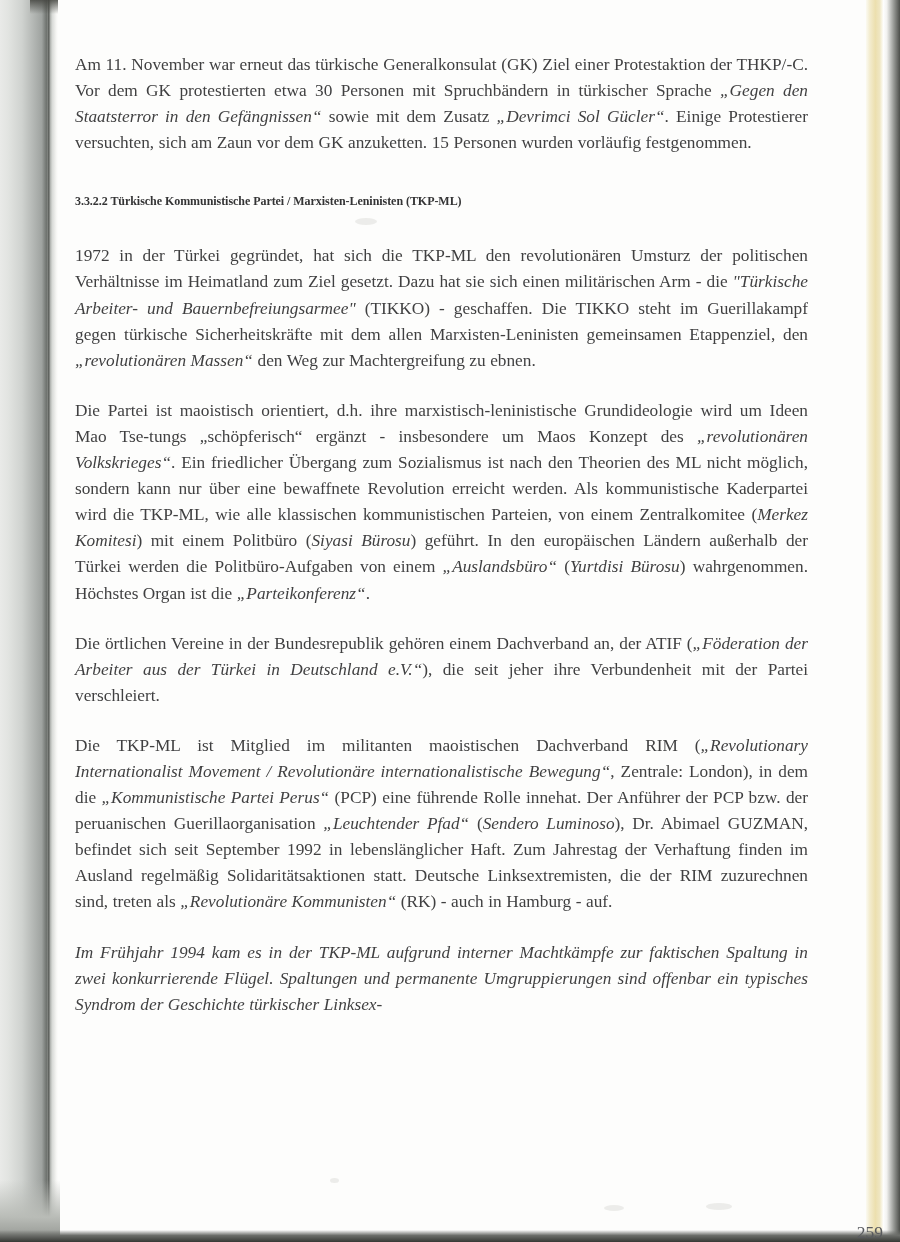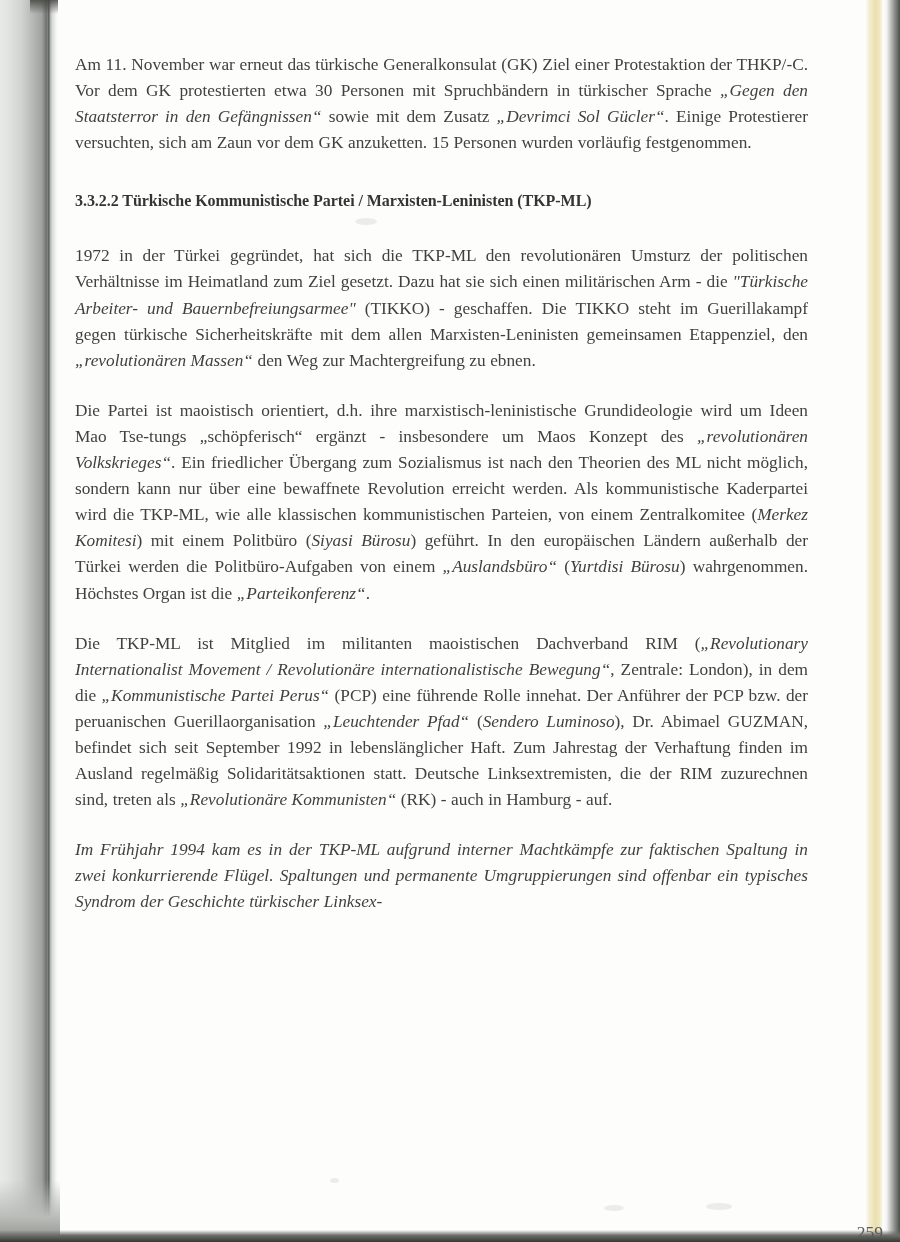--- a/index.html
+++ b/index.html
@@ -128,21 +128,21 @@
     text-justify: inter-word;
     color: #3b3b3c;
     hyphens: none;
     word-spacing: .2px;
     -webkit-font-smoothing: antialiased;
   }
   p.para:last-of-type { margin-bottom: 0; font-style: italic; }
 
   h2.section-heading {
     margin: 0;
-    font-size: 16px;
+    font-size: 12px;
     line-height: 26px;
     font-weight: bold;
     color: #2e2e2f;
     letter-spacing: -0.05px;
   }
 
   .heading-block {
     margin: 32px 0 29px 0;
   }
 
@@ -199,20 +199,21 @@
     <p class="para"><span>Am 11. November war erneut das türkische Generalkonsulat (GK) Ziel einer Protestaktion der THKP/-C. Vor dem GK protestierten etwa 30 Personen mit Spruchbändern in türkischer Sprache </span><span class="it">„Gegen den Staatsterror in den Gefängnissen“</span><span> sowie mit dem Zusatz </span><span class="it">„Devrimci Sol Gücler“</span><span>. Einige Protestierer versuchten, sich am Zaun vor dem GK anzuketten. 15 Personen wurden vorläufig festgenommen.</span></p>
 
     <div class="heading-block">
       <h2 class="section-heading">3.3.2.2 Türkische Kommunistische Partei / Marxisten-Leninisten (TKP-ML)</h2>
     </div>
 
     <p class="para"><span>1972 in der Türkei gegründet, hat sich die TKP-ML den revolutionären Umsturz der politischen Verhältnisse im Heimatland zum Ziel gesetzt. Dazu hat sie sich einen militärischen Arm - die </span><span class="it">"Türkische Arbeiter- und Bauernbefreiungsarmee"</span><span> (TIKKO) - geschaffen. Die TIKKO steht im Guerillakampf gegen türkische Sicherheitskräfte mit dem allen Marxisten-Leninisten gemeinsamen Etappenziel, den </span><span class="it">„revolutionären Massen“</span><span> den Weg zur Machtergreifung zu ebnen.</span></p>
 
     <p class="para"><span>Die Partei ist maoistisch orientiert, d.h. ihre marxistisch-leninistische Grundideologie wird um Ideen Mao Tse-tungs „schöpferisch“ ergänzt - insbesondere um Maos Konzept des </span><span class="it">„revolutionären Volkskrieges“</span><span>. Ein friedlicher Übergang zum Sozialismus ist nach den Theorien des ML nicht möglich, sondern kann nur über eine bewaffnete Revolution erreicht werden. Als kommunistische Kaderpartei wird die TKP-ML, wie alle klassischen kommunistischen Parteien, von einem Zentralkomitee (</span><span class="it">Merkez Komitesi</span><span>) mit einem Politbüro (</span><span class="it">Siyasi Bürosu</span><span>) geführt. In den europäischen Ländern außerhalb der Türkei werden die Politbüro-Aufgaben von einem </span><span class="it">„Auslandsbüro“</span><span> (</span><span class="it">Yurtdisi Bürosu</span><span>) wahrgenommen. Höchstes Organ ist die </span><span class="it">„Parteikonferenz“</span><span>.</span></p>
 
+    <p class="para"><span>Die örtlichen Vereine in der Bundesrepublik gehören einem Dachverband an, der ATIF (</span><span class="it">„Föderation der Arbeiter aus der Türkei in Deutschland e.V.“</span><span>), die seit jeher ihre Verbundenheit mit der Partei verschleiert.</span></p>
 
     <p class="para"><span>Die TKP-ML ist Mitglied im militanten maoistischen Dachverband RIM (</span><span class="it">„Revolutionary Internationalist Movement / Revolutionäre internationalistische Bewegung“</span><span>, Zentrale: London), in dem die </span><span class="it">„Kommunistische Partei Perus“</span><span> (PCP) eine führende Rolle innehat. Der Anführer der PCP bzw. der peruanischen Guerillaorganisation </span><span class="it">„Leuchtender Pfad“</span><span> (</span><span class="it">Sendero Luminoso</span><span>), Dr. Abimael GUZMAN, befindet sich seit September 1992 in lebenslänglicher Haft. Zum Jahrestag der Verhaftung finden im Ausland regelmäßig Solidaritätsaktionen statt. Deutsche Linksextremisten, die der RIM zuzurechnen sind, treten als </span><span class="it">„Revolutionäre Kommunisten“</span><span> (RK) - auch in Hamburg - auf.</span></p>
 
     <p class="para"><span>Im Frühjahr 1994 kam es in der TKP-ML aufgrund interner Machtkämpfe zur faktischen Spaltung in zwei konkurrierende Flügel. Spaltungen und permanente Umgruppierungen sind offenbar ein typisches Syndrom der Geschichte türkischer Linksex-</span></p>
 
     <div class="folio">259</div>
 
   </div>
 
 </div>

